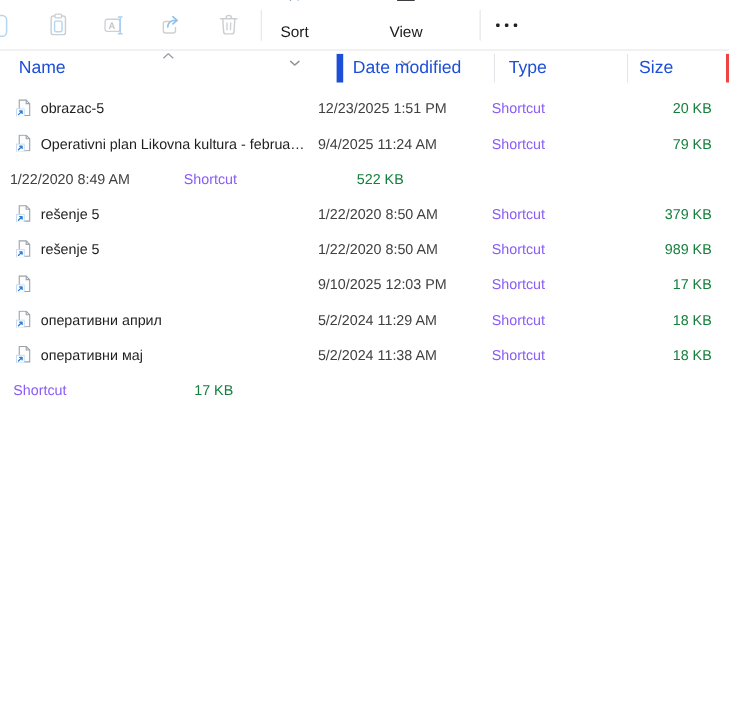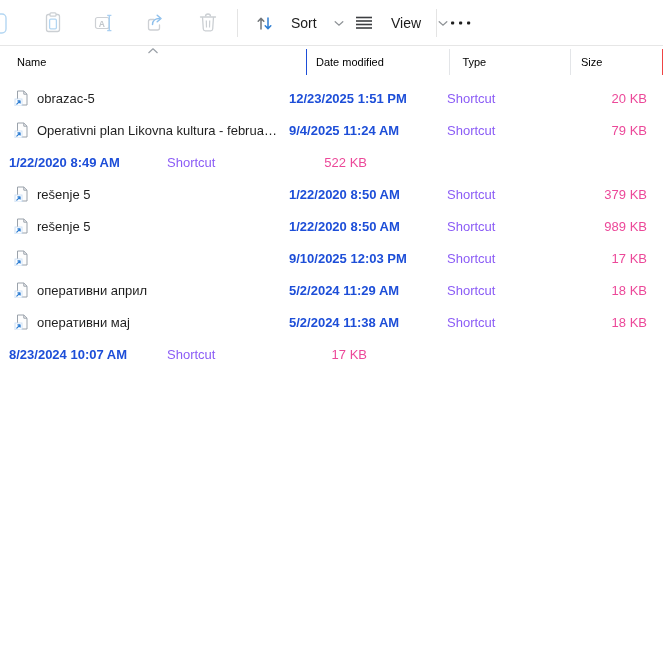--- a/index.html
+++ b/index.html
@@ -30,59 +30,59 @@
   .tb-rename  { left: 87px; }
   .tb-share   { left: 139px; }
   .tb-delete  { left: 191px; }
   .tb-sep {
     position: absolute; top: 9px; width: 1px; height: 28px; background: #e4e4e4;
   }
   .sep-1 { left: 237px; }
   .sep-2 { left: 436px; }
   .tb-text-btn {
     display: flex; gap: 17px;
-    font-size: 14px; color: #1b1b1b; padding: 0 8px;
+    font-size: 14px; color: #1b1b1b; padding: 0 8px; flex-direction: column;
   }
   .tb-sort { left: 247px; }
   .tb-view { left: 346px; }
   .tb-more { left: 444px; width: 34px; }
 
   
   .headers {
     position: absolute; left: 0; top: 47px;
     width: 663px; height: 30px;
     display: flex; align-items: center;
-    font-size: 11px; color: #000000;
+    font-size: 16px; color: #1d4ed8;
   }
   .hcell { height: 26px; display: flex; align-items: center; white-space: nowrap; }
   .h-name { width: 280px; padding-left: 17px; }
-  .h-date { width: 155px; padding-left: 9px;  border-left: 1px solid #1d4ed8; margin-left: 47px; }
+  .h-date { width: 155px; padding-left: 9px;  border-left: 6px solid #1d4ed8; margin-left: 47px; }
   .h-type { width: 130px; padding-left: 12px; border-left: 1px solid #e3e5e8; }
-  .h-size { width: 100px;  padding-left: 10px; border-left: 1px solid #e3e5e8; border-right: 1px solid #ef4444; }
+  .h-size { width: 100px;  padding-left: 10px; border-left: 1px solid #e3e5e8; border-right: 3px solid #ef4444; }
   .sort-caret { position: absolute; left: 147px; top: 0px; }
 
   
   .rows { position: absolute; left: 0; top: 82px; width: 663px; }
   .row {
     display: flex; align-items: center;
     width: 657px; height: 32px;
     font-size: 13px;
     border-radius: 4px;
   }
   .cell { white-space: nowrap; overflow: hidden; }
   .name-cell {
     width: 280px; padding-left: 14px;
     display: flex; align-items: center; gap: 7px;
     color: #1f1f1f;
   }
   .fname { overflow: hidden; text-overflow: ellipsis; }
   .file-icon { flex: 0 0 16px; width: 16px; height: 16px; display: inline-flex; }
-  .date-cell { width: 155px; padding-left: 9px;  color: #1d4ed8; font-weight: bold; }
+  .date-cell { width: 155px; padding-left: 9px;  color: #404040; }
   .type-cell { width: 130px; padding-left: 12px; color: #8b5cf6; }
-  .size-cell { width: 92px;  padding-right: 10px; color: #ec4899; text-align: right; }
+  .size-cell { width: 92px;  padding-right: 10px; color: #15803d; text-align: right; }
 
   svg { display: block; }
 </style>
 </head>
 <body>
 
 <div class="toolbar">
 
   <div class="tb-btn tb-clip">
     <span>
@@ -314,17 +314,16 @@
         </svg>
       </span>
       <span class="fname">оперативни мај</span>
     </div>
     <div class="cell date-cell">5/2/2024 11:38 AM</div>
     <div class="cell type-cell">Shortcut</div>
     <div class="cell size-cell">18 KB</div>
   </div>
 
   <div class="row">
-    <div class="cell date-cell">8/23/2024 10:07 AM</div>
     <div class="cell type-cell">Shortcut</div>
     <div class="cell size-cell">17 KB</div>
   </div>
 </div>
 
 </body></html>

